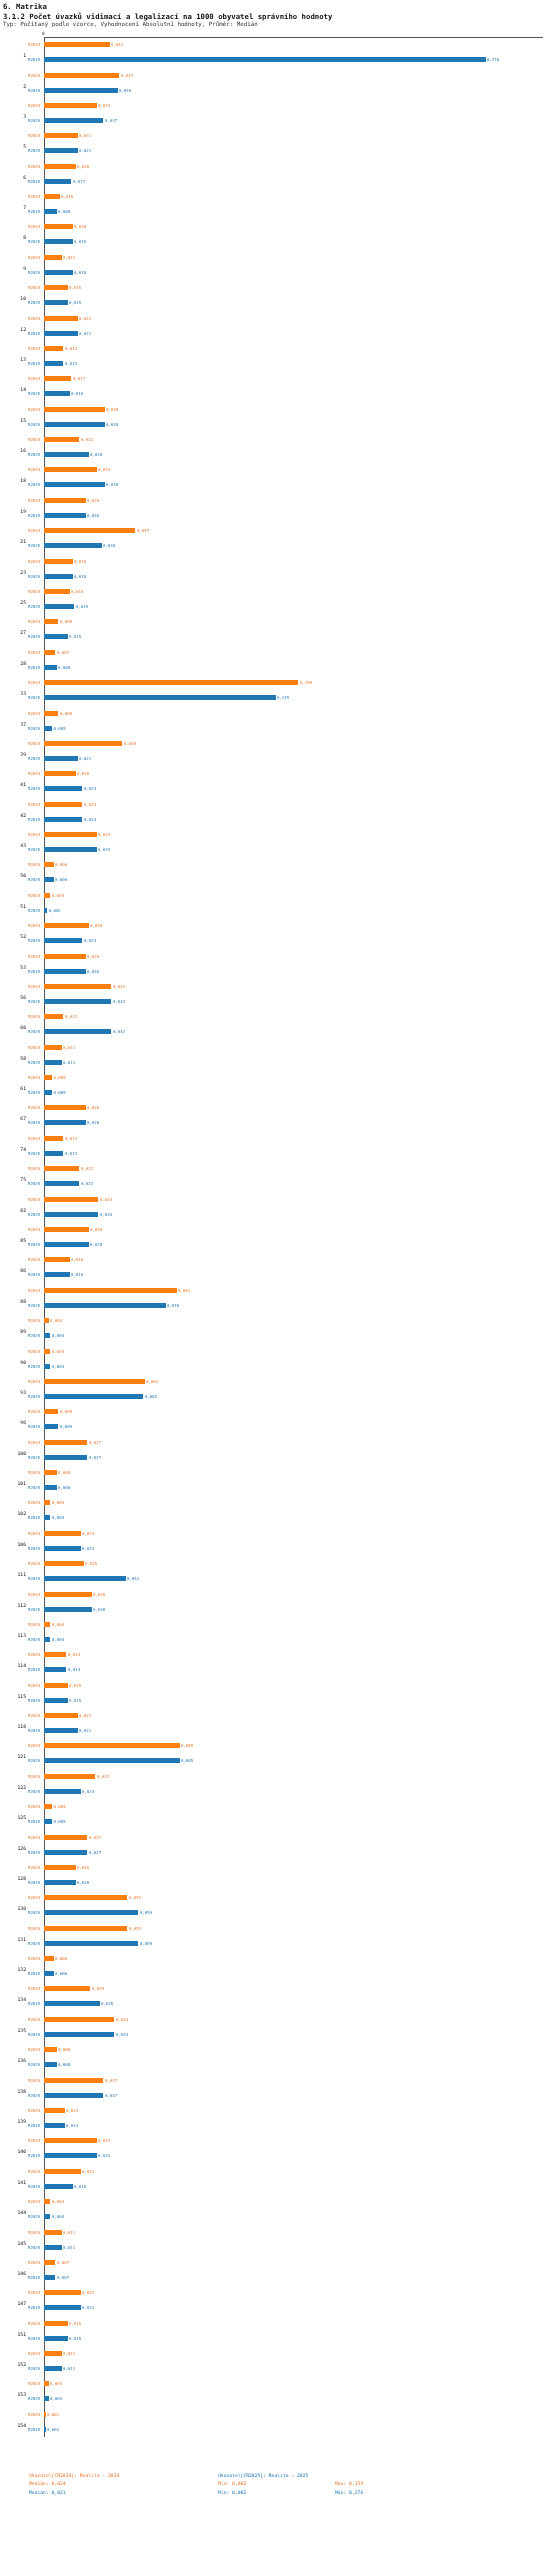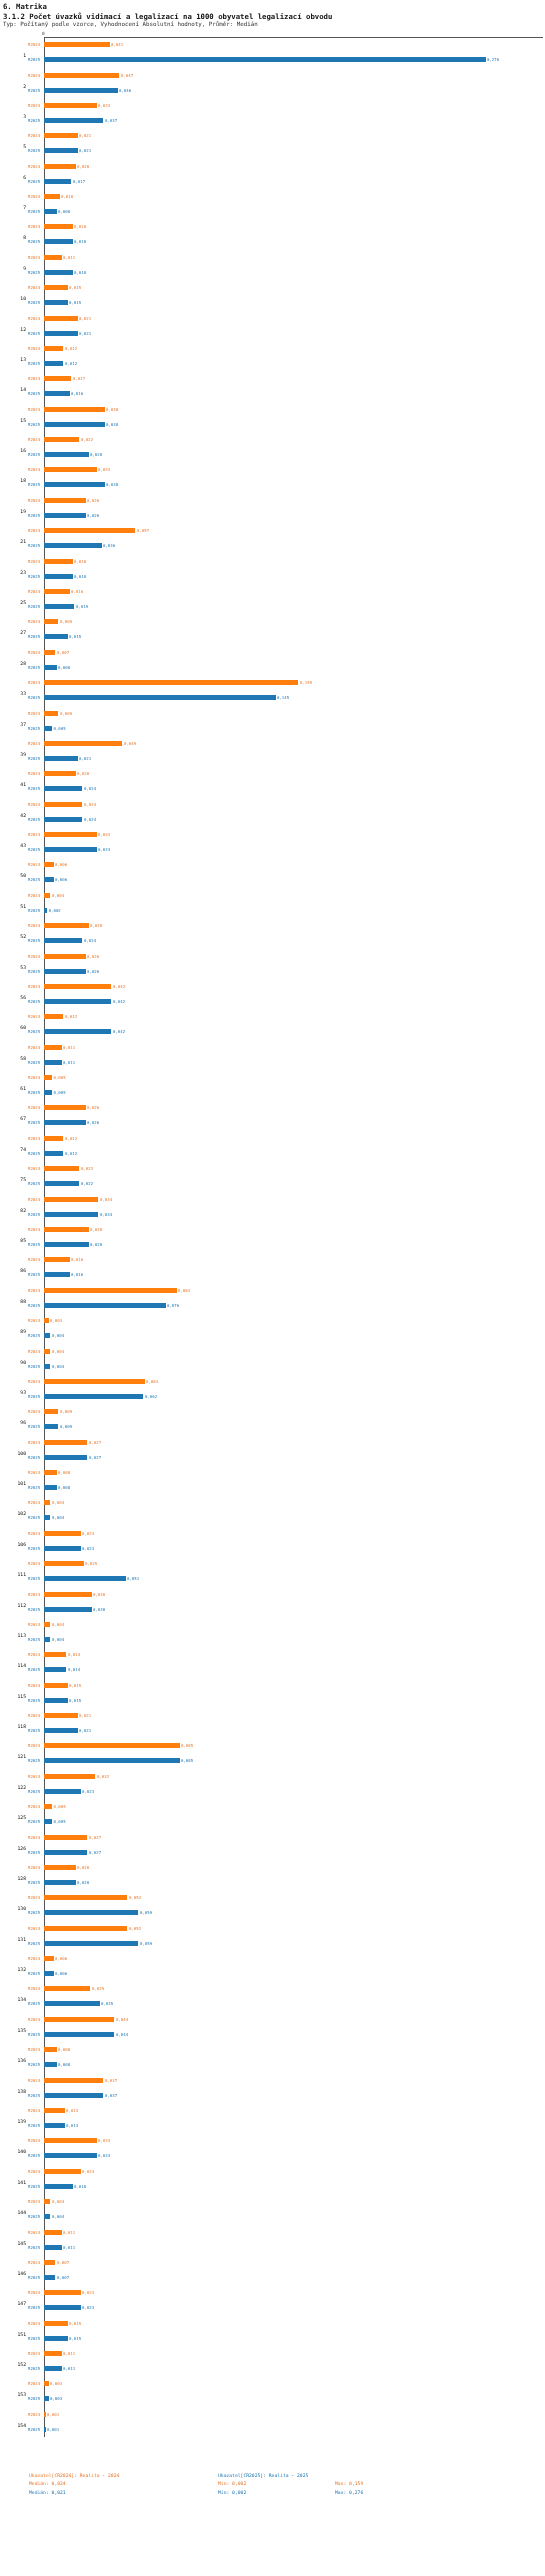--- a/index.html
+++ b/index.html
@@ -26,21 +26,21 @@
   .vlab.v24{color:#e8762c;}
   .vlab.v25{color:#1f77b4;}
   .legend{position:absolute;font-size:4.7px;}
 </style>
 </head>
 <body>
 
 <div id="page">
 
   <div class="hdr" id="h1">6. Matrika</div>
-  <div class="hdr" id="h2">3.1.2 Počet úvazků vidimací a legalizací na 1000 obyvatel legalizací obvodu</div>
+  <div class="hdr" id="h2">3.1.2 Počet úvazků vidimací a legalizací na 1000 obyvatel správního hodnoty</div>
   <div class="hdr" id="h3">Typ: Počítaný podle vzorce, Vyhodnocení Absolutní hodnoty, Průměr: Medián</div>
 
   <div id="plot">
     <div class="axis-top"></div>
     <div class="axis-left"></div>
     <div class="tick0">0</div>
     <div id="bars">
         <div class="grp" style="top: 10.2px; height: 30px;">
           <div class="glabel" style="top: 12.3px;">1</div>
           <div class="row" style="top: 0px;">

